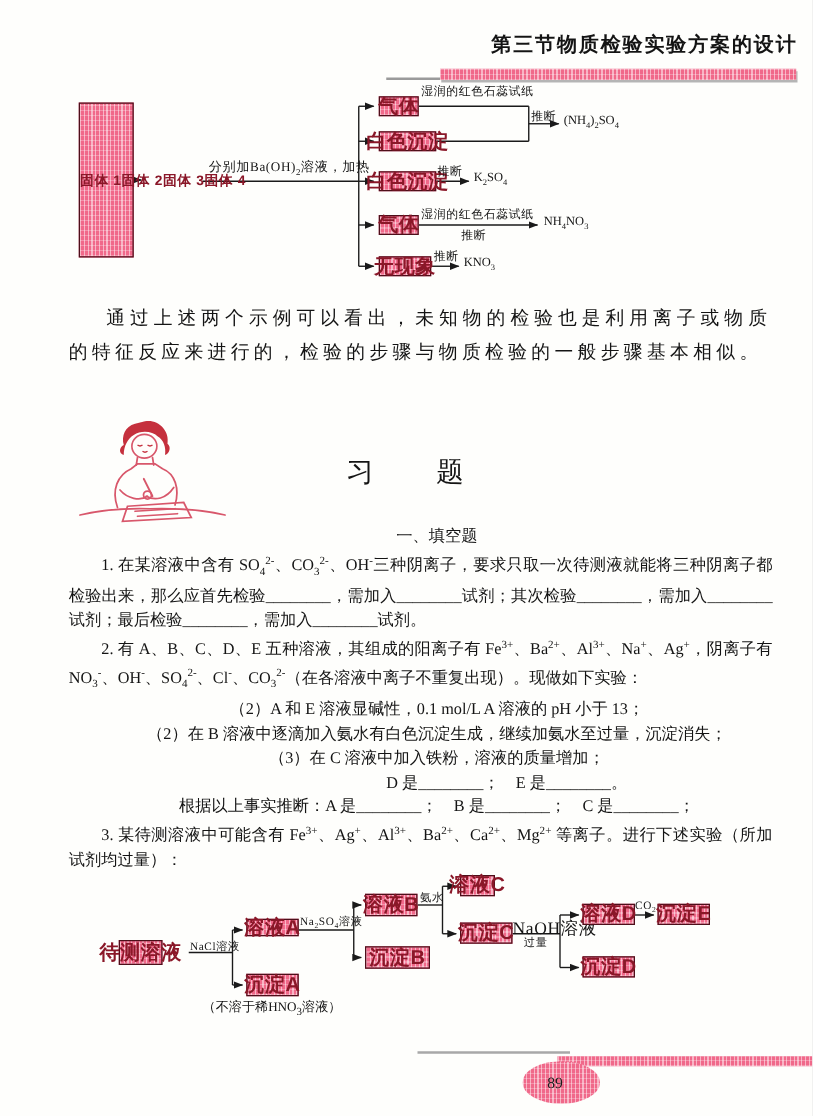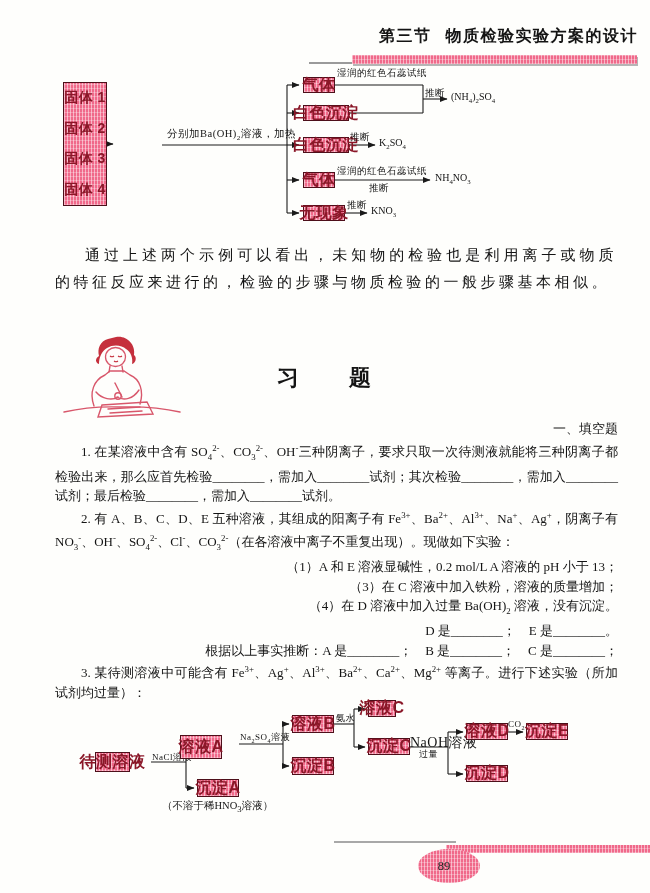--- a/index.html
+++ b/index.html
@@ -7,45 +7,45 @@
         font-family:"Liberation Serif",serif;color:#141414;overflow:hidden}
 
   
   .hatch{background-color:#f0698a;
     background-image:
       repeating-linear-gradient(90deg, rgba(255,255,255,.5) 0 1px, rgba(0,0,0,0) 1px 3px),
       repeating-linear-gradient(0deg, rgba(255,255,255,.28) 0 1px, rgba(0,0,0,0) 1px 4px);}
 
   .chapter{position:absolute;top:26px;right:12px;font-size:16px;font-weight:bold;
            letter-spacing:1.5px;font-family:"Liberation Sans",sans-serif;white-space:nowrap}
-  .chapter .sec{margin-right:14px}
+  .chapter .sec{}
   .hbar{position:absolute;left:352px;top:55px;width:285px;height:9px;box-shadow:1px 2px 0 #b5b5b5}
   .hline{position:absolute;left:309px;top:62px;width:44px;height:2px;background:#9a9a9a}
 
   .fbox{position:absolute;display:flex;align-items:center;justify-content:center;
         border:1.6px solid #4d0f1a;color:#8a1728;font-weight:bold;
         font-size:16px;letter-spacing:.5px;white-space:nowrap;
         font-family:"Liberation Sans",sans-serif;box-sizing:border-box}
-  .tallbox{flex-direction:column;justify-content:space-around;align-items:center;font-size:14px}
+  .tallbox{flex-direction:row;justify-content:space-around;align-items:center;font-size:11px}
   .lbl{position:absolute;font-size:9.5px;white-space:nowrap;letter-spacing:.5px}
   .res{position:absolute;font-size:10px;white-space:nowrap}
   svg.overlay{position:absolute;left:0;top:0;pointer-events:none}
 
   .intro{position:absolute;left:55px;top:242px;width:562px;margin:0;
          font-size:15px;line-height:27px;letter-spacing:3.5px;
          text-indent:2em;text-align:justify}
 
   .cartoon{position:absolute;left:56px;top:330px}
   .ex-title{position:absolute;left:0;top:363px;width:100%;text-align:center;
-            font-size:22px;font-weight:bold;letter-spacing:2px}
+            font-size:22px;font-weight:normal;letter-spacing:2px}
 
   .questions{position:absolute;left:55px;top:419px;width:563px;
              font-size:13px;line-height:19.5px}
   .questions p{margin:0;text-indent:2em;text-align:justify}
-  .questions p.nj{text-align:right}
+  .questions p.nj{text-align:center}
   .questions p.ind2{text-indent:10.6em}
   .questions sub,.res sub,.lbl sub{font-size:.68em}
   .questions sup,.res sup,.lbl sup{font-size:.68em}
 
   .note{position:absolute;font-size:10.5px;white-space:nowrap}
 
   .fline{position:absolute;left:334px;top:841px;width:122px;height:1.5px;background:#a8a8a8}
   .fbar{position:absolute;left:446px;top:845px;width:204px;height:8px}
   .oval{position:absolute;left:418px;top:849px;width:62px;height:34px;border-radius:50%;
         display:flex;align-items:center;justify-content:center}
@@ -154,38 +154,38 @@
       <path d="M54 26 q2 1.5 4 0 M62 26 q2 1.5 4 0"></path>
       <path d="M58 31 q2 1.5 4 0"></path>
     </g>
   </svg>
   <div class="ex-title">习　　题</div>
 
   <main class="questions">
     <p class="nj">一、填空题</p>
     <p>1. 在某溶液中含有 SO<sub>4</sub><sup>2-</sup>、CO<sub>3</sub><sup>2-</sup>、OH<sup>-</sup>三种阴离子，要求只取一次待测液就能将三种阴离子都检验出来，那么应首先检验________，需加入________试剂；其次检验________，需加入________试剂；最后检验________，需加入________试剂。</p>
     <p>2. 有 A、B、C、D、E 五种溶液，其组成的阳离子有 Fe<sup>3+</sup>、Ba<sup>2+</sup>、Al<sup>3+</sup>、Na<sup>+</sup>、Ag<sup>+</sup>，阴离子有 NO<sub>3</sub><sup>-</sup>、OH<sup>-</sup>、SO<sub>4</sub><sup>2-</sup>、Cl<sup>-</sup>、CO<sub>3</sub><sup>2-</sup>（在各溶液中离子不重复出现）。现做如下实验：</p>
-    <p class="nj">（1）A 和 E 溶液显碱性，0.2 mol/L A 溶液的 pH 小于 13；</p>
+    <p class="nj">（2）A 和 E 溶液显碱性，0.1 mol/L A 溶液的 pH 小于 13；</p>
+    <p class="nj">（2）在 B 溶液中逐滴加入氨水有白色沉淀生成，继续加氨水至过量，沉淀消失；</p>
     <p class="nj">（3）在 C 溶液中加入铁粉，溶液的质量增加；</p>
-    <p class="nj">（4）在 D 溶液中加入过量 Ba(OH)<sub>2</sub> 溶液，没有沉淀。</p>
     <p class="nj ind2">D 是________；　E 是________。</p>
     <p class="nj">根据以上事实推断：A 是________；　B 是________；　C 是________；</p>
     <p>3. 某待测溶液中可能含有 Fe<sup>3+</sup>、Ag<sup>+</sup>、Al<sup>3+</sup>、Ba<sup>2+</sup>、Ca<sup>2+</sup>、Mg<sup>2+</sup> 等离子。进行下述实验（所加试剂均过量）：</p>
   </main>
 
   <div class="fbox hatch" style="left:95px;top:752px;width:35px;height:20px">待测溶液</div>
   <div class="lbl" style="left:152px;top:751px;font-size:9px">NaCl溶液</div>
 
-  <div class="fbox hatch" style="left:180px;top:735px;width:42px;height:24px">溶液A</div>
+  <div class="fbox hatch" style="left:197px;top:735px;width:42px;height:14px">溶液A</div>
   <div class="fbox hatch" style="left:197px;top:779px;width:42px;height:18px">沉淀A</div>
   <div class="note" style="left:162px;top:799px">（不溶于稀HNO<sub>3</sub>溶液）</div>
 
   <div class="lbl" style="left:240px;top:731px;font-size:9px">Na<sub>2</sub>SO<sub>4</sub>溶液</div>
   <div class="fbox hatch" style="left:292px;top:715px;width:42px;height:18px">溶液B</div>
-  <div class="fbox hatch" style="left:292px;top:757px;width:42px;height:18px">沉淀B</div>
+  <div class="fbox hatch" style="left:292px;top:757px;width:52px;height:18px">沉淀B</div>
 
   <div class="lbl" style="left:336px;top:712px;font-size:9px">氨水</div>
   <div class="fbox hatch" style="left:368px;top:700px;width:28px;height:17px">溶液C</div>
   <div class="fbox hatch" style="left:368px;top:738px;width:42px;height:17px">沉淀C</div>
 
   <div class="lbl" style="left:410px;top:734px;font-size:14px">NaOH溶液</div>
   <div class="lbl" style="left:419px;top:748px;font-size:9px">过量</div>
   <div class="fbox hatch" style="left:466px;top:723px;width:42px;height:17px">溶液D</div>
   <div class="fbox hatch" style="left:466px;top:765px;width:42px;height:17px">沉淀D</div>
 

